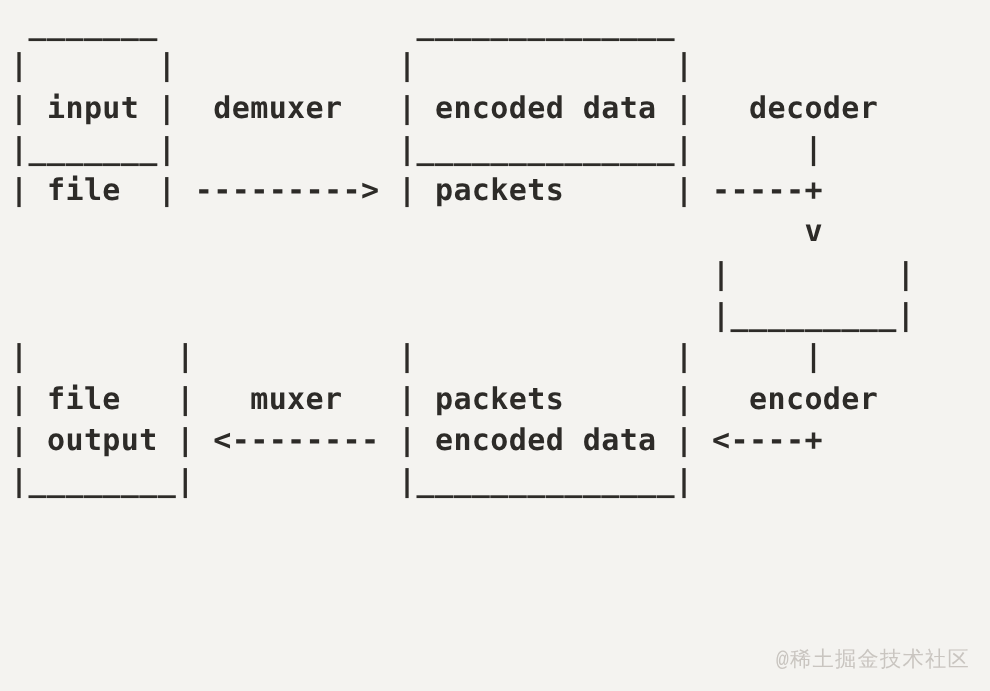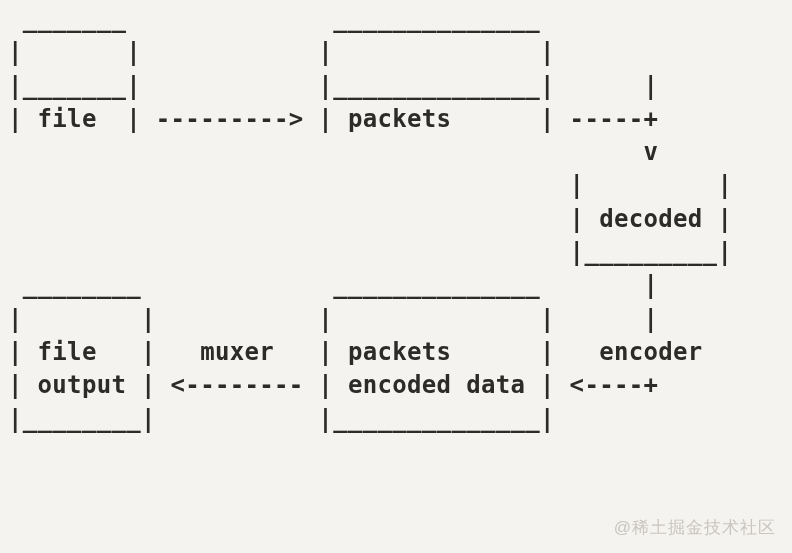--- a/index.html
+++ b/index.html
@@ -33,38 +33,37 @@
     position: absolute;
     background: transparent;
   }
   #watermark {
     position: absolute;
     right: 16px;
     bottom: 14px;
     font-size: 17px;
     letter-spacing: 1px;
     color: #c9c5c0;
-    font-family: Liberation Sans, sans-serif;
+    font-family: Liberation Mono, monospace;
   }
 </style>
 </head>
 <body>
 
 <div id="screen">
 
   <div id="ascii-diagram">
     <div class="ascii-line"> _______              ______________</div>
     <div class="ascii-line">|       |            |              |</div>
+    <div class="ascii-line">| input |  demuxer   | encoded data |   decoder</div>
     <div class="ascii-line">|_______|            |______________|      |</div>
     <div class="ascii-line">| file  | ---------&gt; | packets      | -----+</div>
     <div class="ascii-line">                                           v</div>
     <div class="ascii-line">                                      |         |</div>
-    <div class="ascii-line">                                      | decoded |</div>
     <div class="ascii-line">                                      |_________|</div>
-    <div class="ascii-line"> ________             ______________       |</div>
     <div class="ascii-line">|        |           |              |      |</div>
     <div class="ascii-line">| file   |   muxer   | packets      |   encoder</div>
     <div class="ascii-line">| output | &lt;-------- | encoded data | &lt;----+</div>
     <div class="ascii-line">|________|           |______________|</div>
   </div>
 
   <div class="hotspot" style="left:8px;   top:3px;   width:133px; height:167px;"></div>
   <div class="hotspot" style="left:156px; top:70px;  width:148px; height:67px;"></div>
   <div class="hotspot" style="left:318px; top:3px;   width:237px; height:167px;"></div>
   <div class="hotspot" style="left:570px; top:70px;  width:133px; height:133px;"></div>

